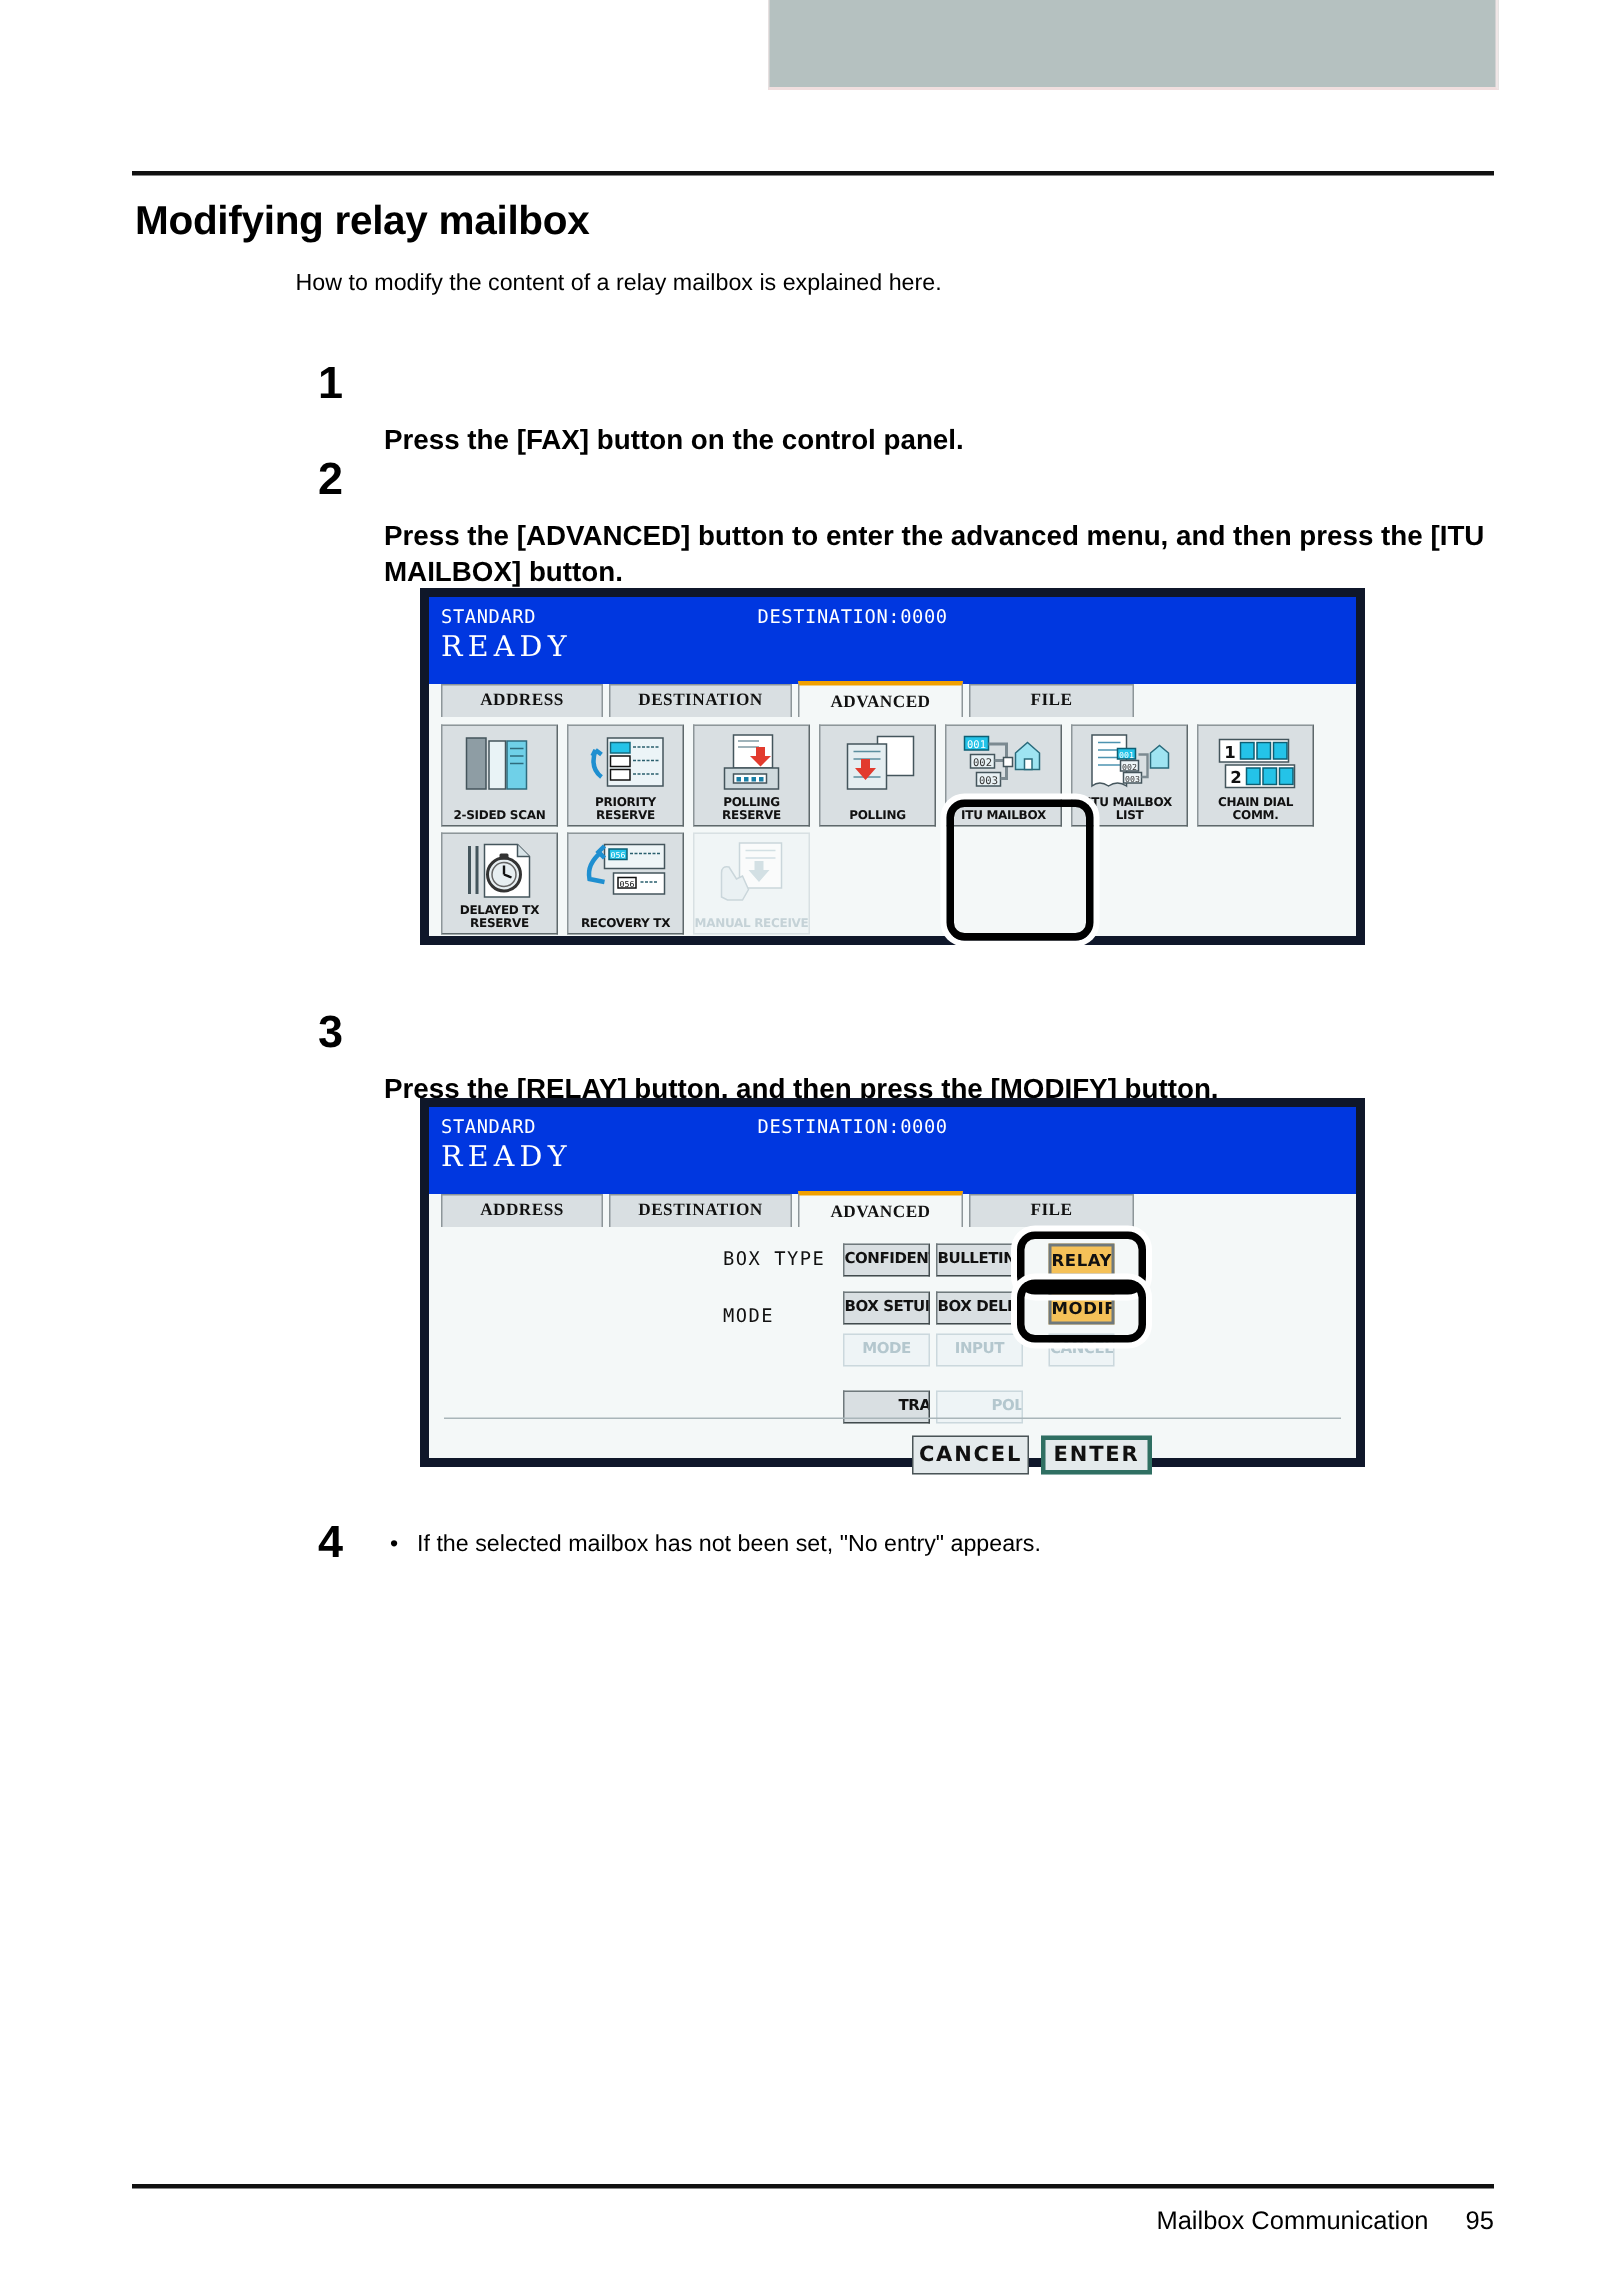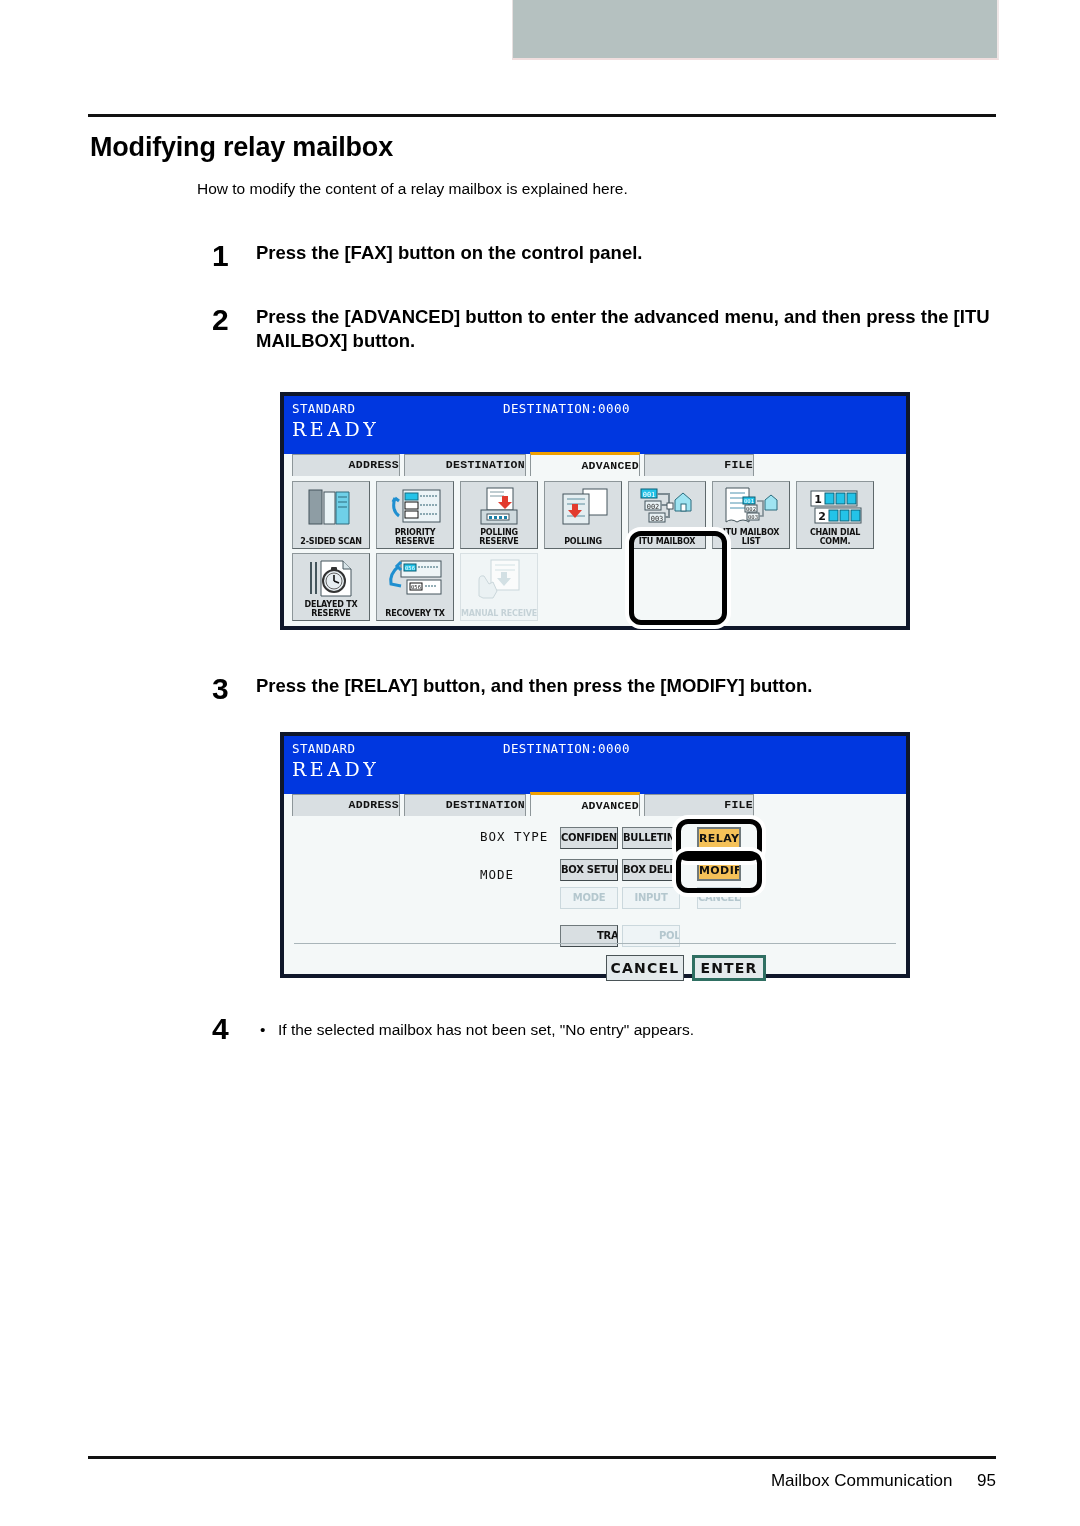--- a/index.html
+++ b/index.html
@@ -76,20 +76,21 @@
     font-weight: bold;
     text-align: left;
     line-height: 1;
   }
   .step-text {
     margin-left: 44px;
     font-size: 18.5px;
     font-weight: bold;
     line-height: 1.32;
     width: 740px;
+    margin-top: 40px;
   }
   .step-note {
     margin-left: 44px;
     font-size: 15.5px;
     font-weight: normal;
     line-height: 1.35;
     width: 740px;
     margin-top: 6px;
     position: relative;
     padding-left: 22px;
@@ -114,21 +115,21 @@
     text-align: right;
     font-size: 17px;
   }
   .footer .pg { margin-left: 20px; }
 
   
   .lcd {
     position: absolute;
     width: 630px;
     background: #f4f8f8;
-    border: 4px solid #0f172a;
+    border: 6px solid #0f172a;
     box-sizing: border-box;
     font-family: "DejaVu Sans Mono", monospace;
   }
   #panel1 { left: 280px; top: 392px; height: 238px; }
   #panel2 { left: 280px; top: 732px; height: 246px; }
 
   .lcd-head {
     background: #0037e0;
     height: 58px;
     position: relative;
@@ -164,23 +165,23 @@
     top: 0;
     height: 22px;
     background: #d9dfe2;
     border: 1px solid #8d9699;
     border-bottom: none;
     box-sizing: border-box;
     font-size: 11.5px;
     font-weight: bold;
     letter-spacing: 0.3px;
     color: #111;
-    text-align: right;
+    text-align: center;
     line-height: 20px;
-    font-family: Liberation Mono, monospace;
+    font-family: Liberation Serif, serif;
   }
   .tab.active {
     background: #f4f8f8;
     border-top: 3px solid #f0a000;
     height: 24px;
     top: -2px;
     line-height: 22px;
     z-index: 3;
   }
   .tab-address     { left: 8px;   width: 108px; }

